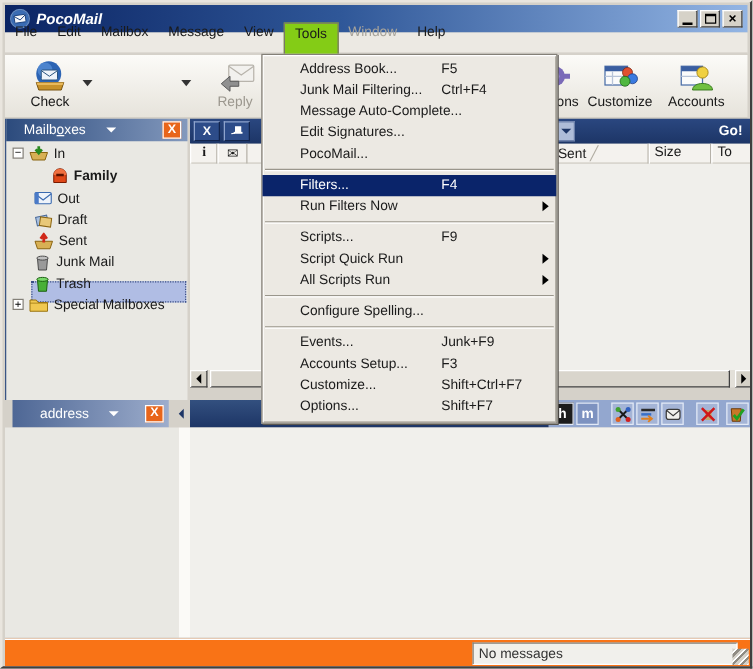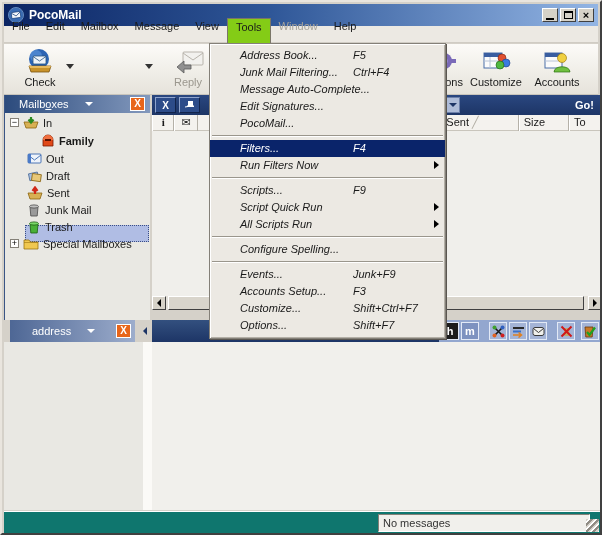--- a/index.html
+++ b/index.html
@@ -4,21 +4,21 @@
 <style>
   * { margin:0; padding:0; box-sizing:border-box; }
   html,body { width:602px; height:535px; }
   body { font-family:"Liberation Sans", sans-serif; font-size:11px; color:#1a1a1a; }
   #win { position:relative; width:602px; height:535px; background:#d5d1c9;
          border:2px solid; border-color:#e9e5de #404040 #404040 #e9e5de; overflow:hidden; }
 
   
   #titlebar { position:absolute; left:2px; top:2px; width:594px; height:22px;
     background:linear-gradient(90deg,#0b2463,#2f5798 45%,#93b5e4); display:flex; align-items:center; padding-left:4px; }
-  #title-text { color:#fff; font-weight:bold; font-size:12px; margin-left:5px; }
+  #title-text { color:#fff; font-weight:bold; font-size:12px; margin-left:5px;font-style:italic; }
   .winctl { width:16px; height:14px; background:#d6d2c8; border:1px solid; border-color:#fff #404040 #404040 #fff;
     display:flex; align-items:center; justify-content:center; margin-left:2px; font-size:9px; line-height:9px; color:#000; }
   #winctls { position:absolute; right:4px; top:4px; display:flex; }
   .glyph-min { width:8px; height:2px; background:#000; margin-top:8px; }
   .glyph-max { width:9px; height:8px; border:1px solid #000; border-top:2px solid #000; }
   .glyph-close { font-weight:bold; font-size:11px; }
 
   
   #menubar { position:absolute; left:2px; top:24px; width:594px; height:17px; background:#ece9e3;
     display:flex; align-items:center; border-bottom:1px solid #d0ccc4; }
@@ -80,30 +80,30 @@
     font-weight:bold; font-size:11px; color:#fff; margin-left:2px; background:#a4b4d6; }
   #btn-h { background:#1c1c1c; }
   #btn-m { background:#7d92c0; }
 
   
   #content-left { position:absolute; left:2px; top:340px; width:139px; height:168px; background:#e9e8e3; }
   #content-div { position:absolute; left:141px; top:340px; width:9px; height:168px; background:#fbfaf7; }
   #content-main { position:absolute; left:150px; top:340px; width:450px; height:168px; background:#f1f0ec; }
 
   
-  #statusbar { position:absolute; left:2px; top:509px; width:596px; height:22px; background:#0f766e; border-top:1px solid #fff; }
+  #statusbar { position:absolute; left:2px; top:509px; width:596px; height:22px; background:#f97316; border-top:1px solid #fff; }
   #status-box { position:absolute; left:374px; top:2px; width:212px; height:18px; background:#f1f0ec;
     border:1px solid; border-color:#848078 #fff #fff #848078; padding:2px 4px; color:#333; }
   #grip { position:absolute; right:1px; bottom:1px; width:13px; height:13px;
     background:repeating-linear-gradient(135deg,#d5d1c9 0 2px,#fff 2px 3px,#908c84 3px 5px); }
 
   
   #tools-menu { position:absolute; left:207px; top:41px; width:237px; height:296px; background:#ece9e3;
     border:1px solid #848078; box-shadow:inset 1px 1px 0 #fff, inset -1px -1px 0 #b3afa6, 1px 1px 0 #5a5650; padding-top:3px; z-index:50; }
-  .menu-item { height:17px; line-height:17px; padding:0 18px 0 30px; position:relative; white-space:nowrap;font-style:italic; }
+  .menu-item { height:17px; line-height:17px; padding:0 18px 0 30px; position:relative; white-space:nowrap; }
   .menu-item .sc { position:absolute; left:143px; }
   .menu-item.hl { background:#0a246a; color:#fff; }
   .menu-item .subarrow { position:absolute; right:6px; top:4px; width:0; height:0;
     border-top:4px solid transparent; border-bottom:4px solid transparent; border-left:5px solid #000; }
   .menu-sep { height:2px; border-top:1px solid #9a968c; border-bottom:1px solid #fff; margin:3px 2px; }
 
   svg { display:block; }
 </style>
 </head>
 <body>

